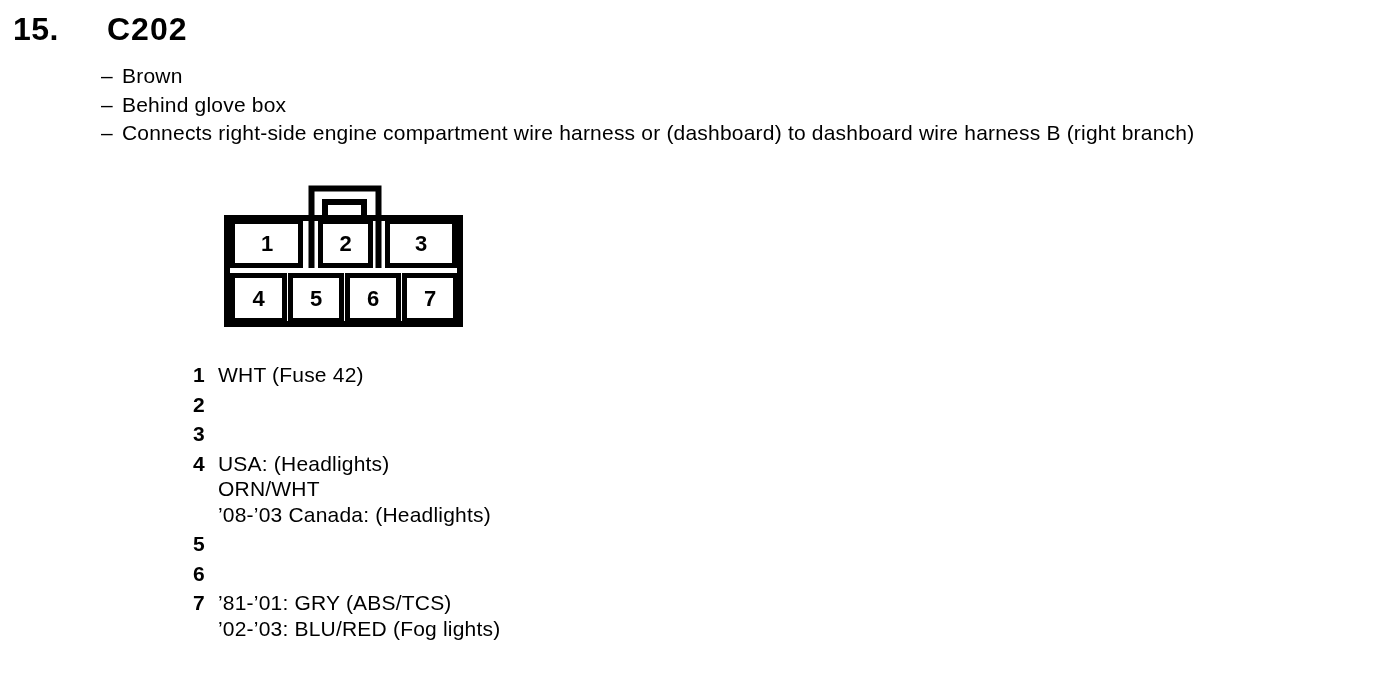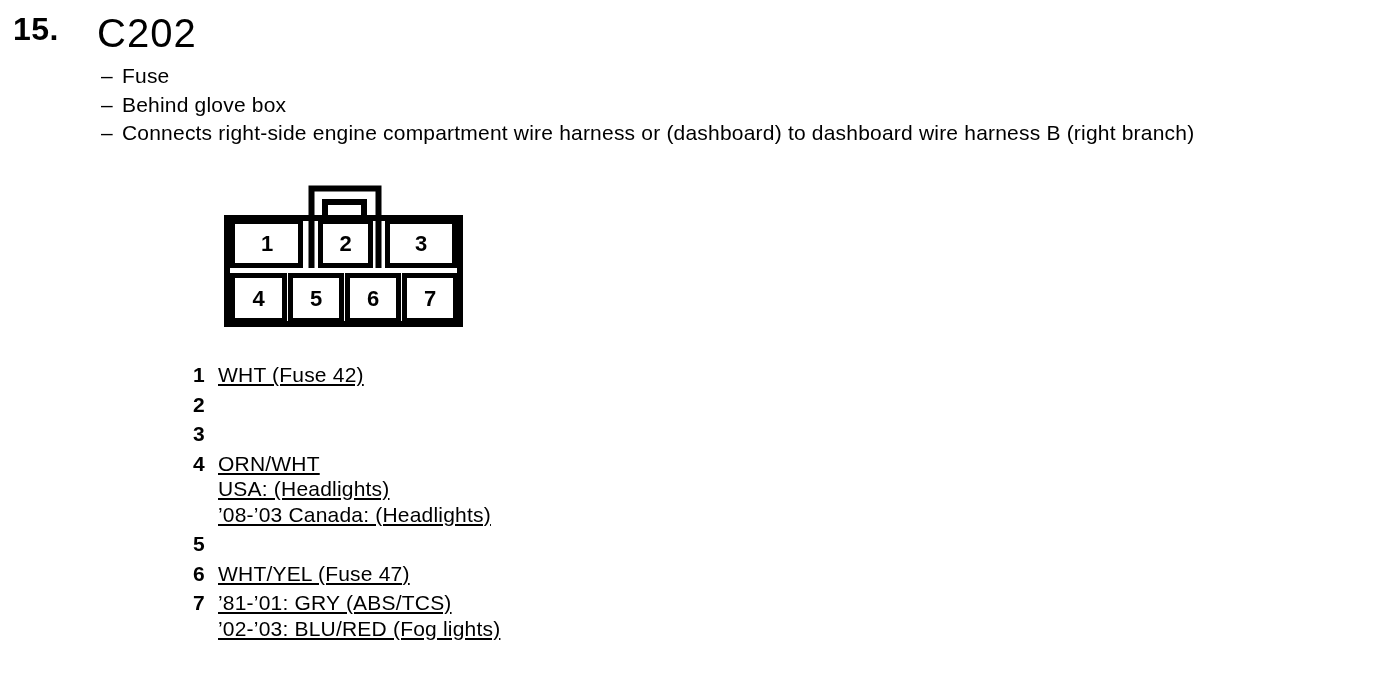--- a/index.html
+++ b/index.html
@@ -19,24 +19,24 @@
   .heading-num {
     position: absolute;
     left: 13px;
     top: 11px;
     font-size: 32px;
     font-weight: bold;
     letter-spacing: 0.5px;
   }
   .heading-title {
     position: absolute;
-    left: 97px;
+    left: 107px;
     top: 11px;
-    font-size: 40px;
-    font-weight: normal;
+    font-size: 32px;
+    font-weight: bold;
     letter-spacing: 1px;
   }
   .details {
     position: absolute;
     left: 101px;
     top: 62px;
     font-size: 21px;
     letter-spacing: 0.2px;
   }
   .detail-line {
@@ -67,35 +67,34 @@
   .pin-num {
     flex: 0 0 17px;
     width: 17px;
     margin-right: 8px;
     font-weight: bold;
     line-height: 25.5px;
   }
   .pin-lines {
     line-height: 25.5px;
     white-space: nowrap;
-    text-decoration: underline;
   }
 </style>
 </head>
 <body>
 
 <div class="page">
 
   <span class="heading-num">15.</span>
   <span class="heading-title">C202</span>
 
   <div class="details">
     <div class="detail-line">
       <span class="detail-dash">–</span>
-      <span class="detail-text">Fuse</span>
+      <span class="detail-text">Brown</span>
     </div>
     <div class="detail-line">
       <span class="detail-dash">–</span>
       <span class="detail-text">Behind glove box</span>
     </div>
     <div class="detail-line">
       <span class="detail-dash">–</span>
       <span class="detail-text">Connects right-side engine compartment wire harness or (dashboard) to dashboard wire harness B (right branch)</span>
     </div>
   </div>
@@ -135,33 +134,30 @@
     </div>
     <div class="pin-item">
       <span class="pin-num">2</span>
     </div>
     <div class="pin-item">
       <span class="pin-num">3</span>
     </div>
     <div class="pin-item">
       <span class="pin-num">4</span>
       <div class="pin-lines">
+        <div>USA: (Headlights)</div>
         <div>ORN/WHT</div>
-        <div>USA: (Headlights)</div>
         <div>’08-’03 Canada: (Headlights)</div>
       </div>
     </div>
     <div class="pin-item">
       <span class="pin-num">5</span>
     </div>
     <div class="pin-item">
       <span class="pin-num">6</span>
-      <div class="pin-lines">
-        <div>WHT/YEL (Fuse 47)</div>
-      </div>
     </div>
     <div class="pin-item">
       <span class="pin-num">7</span>
       <div class="pin-lines">
         <div>’81-’01: GRY (ABS/TCS)</div>
         <div>’02-’03: BLU/RED (Fog lights)</div>
       </div>
     </div>
   </div>
 

